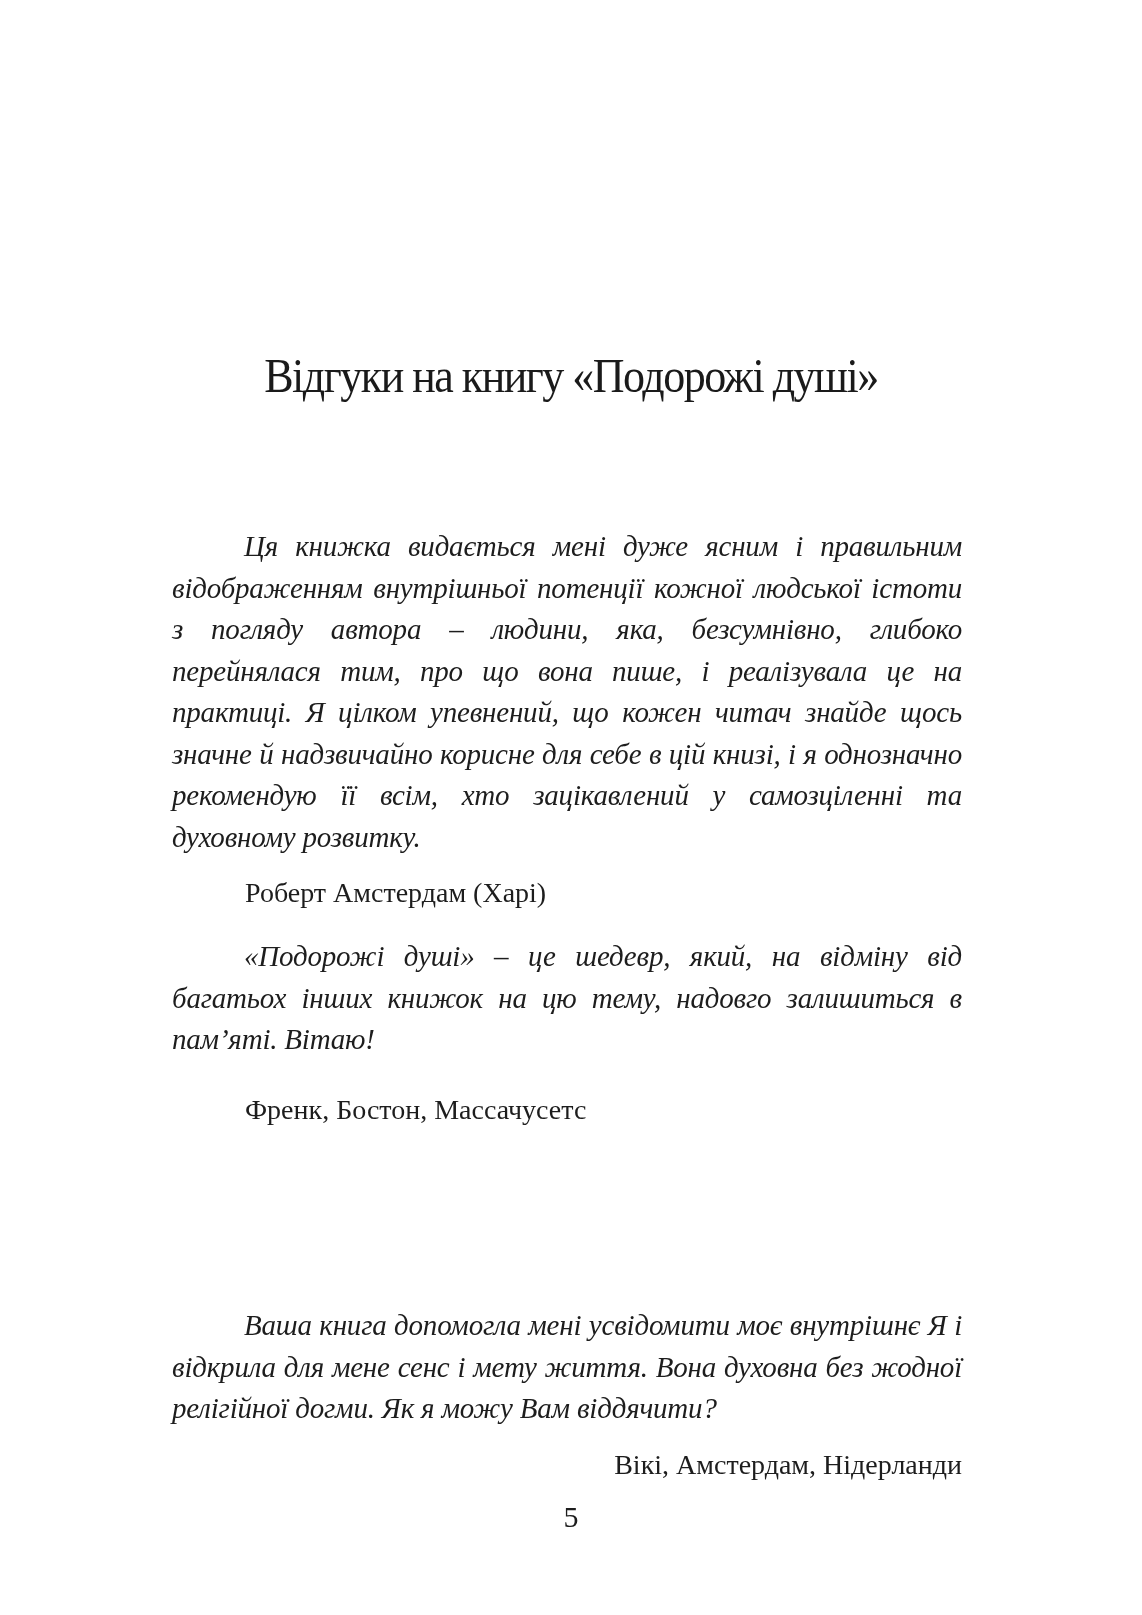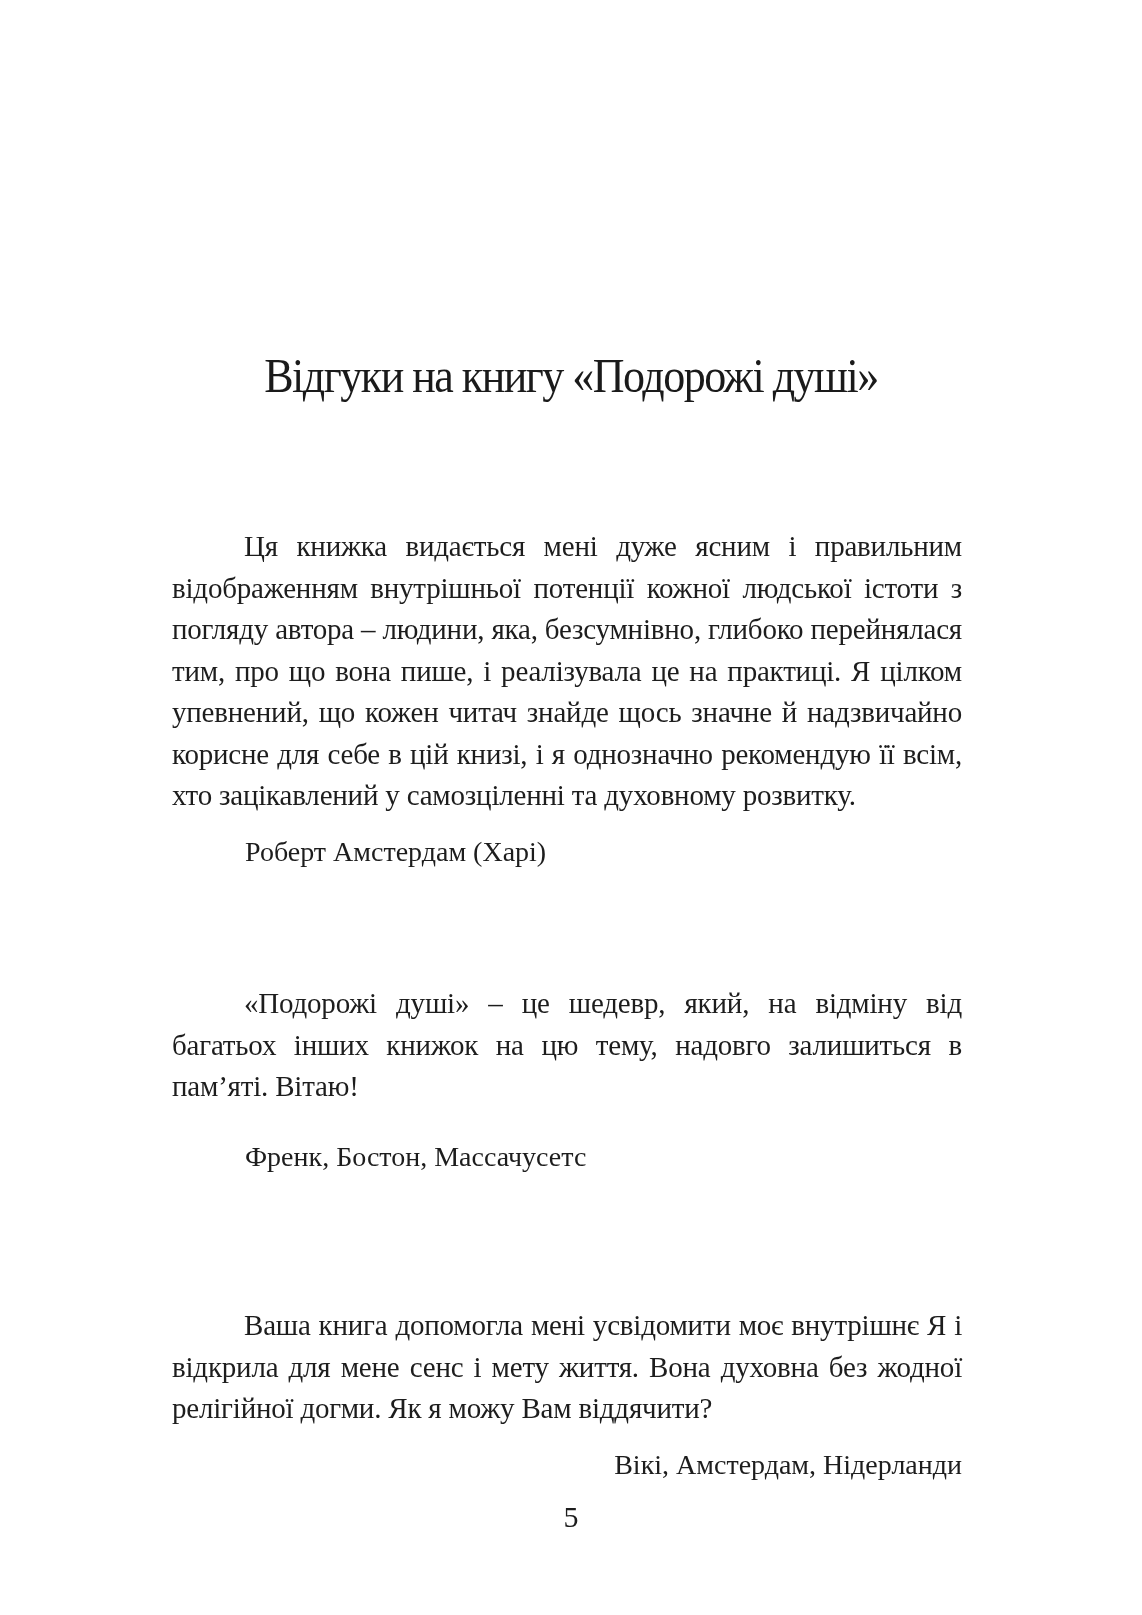--- a/index.html
+++ b/index.html
@@ -36,38 +36,39 @@
       font-weight: normal;
       transform: scaleY(1.12);
     }
     .review {
       position: absolute;
       left: 172px;
       width: 790px;
     }
     .review-text {
       margin: 0;
+      font-style: italic;
       font-size: 29px;
       line-height: 41.5px;
       text-align: justify;
       text-indent: 72px;
       color: #1d1d1d;
       letter-spacing: -0.2px;
     }
     .review-author {
       margin: 0;
       font-style: normal;
       font-size: 28px;
       line-height: 41px;
       padding-left: 73px;
       color: #1d1d1d;
     }
     .r1 { top: 526px; }
     .r1 .review-author { margin-top: 14px; }
-    .r2 { top: 983px; }
+    .r2 { top: 936px; }
     .r2 .review-author { margin-top: 28px; }
     .r3 { top: 1305px; }
     .r3 .review-author { margin-top: 14px; text-align: right; }
     .page-number {
       position: absolute;
       top: 1500px;
       left: 0;
       width: 1142px;
       text-align: center;
       font-size: 30px;

